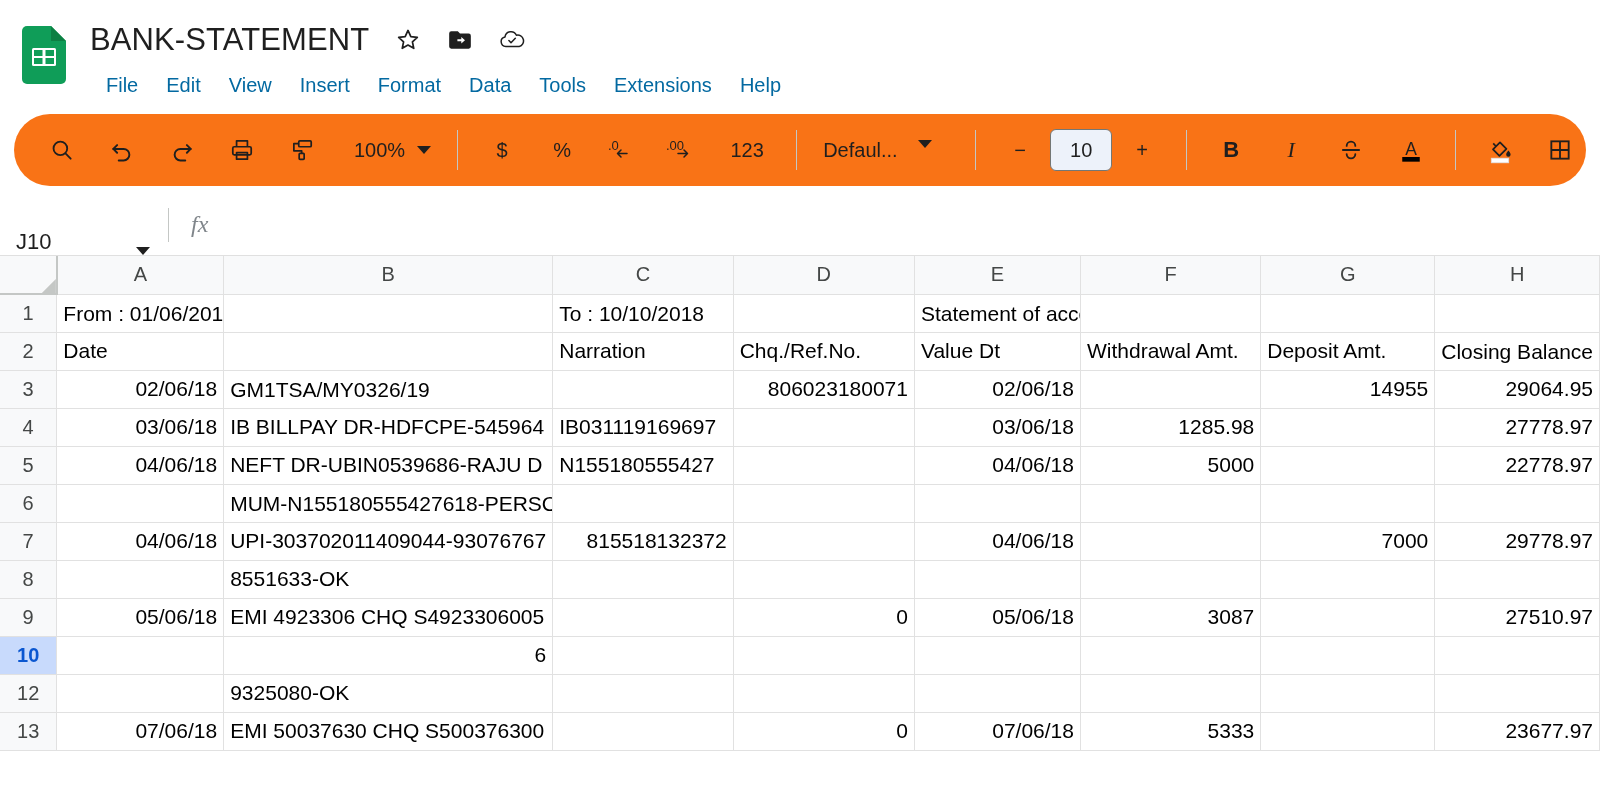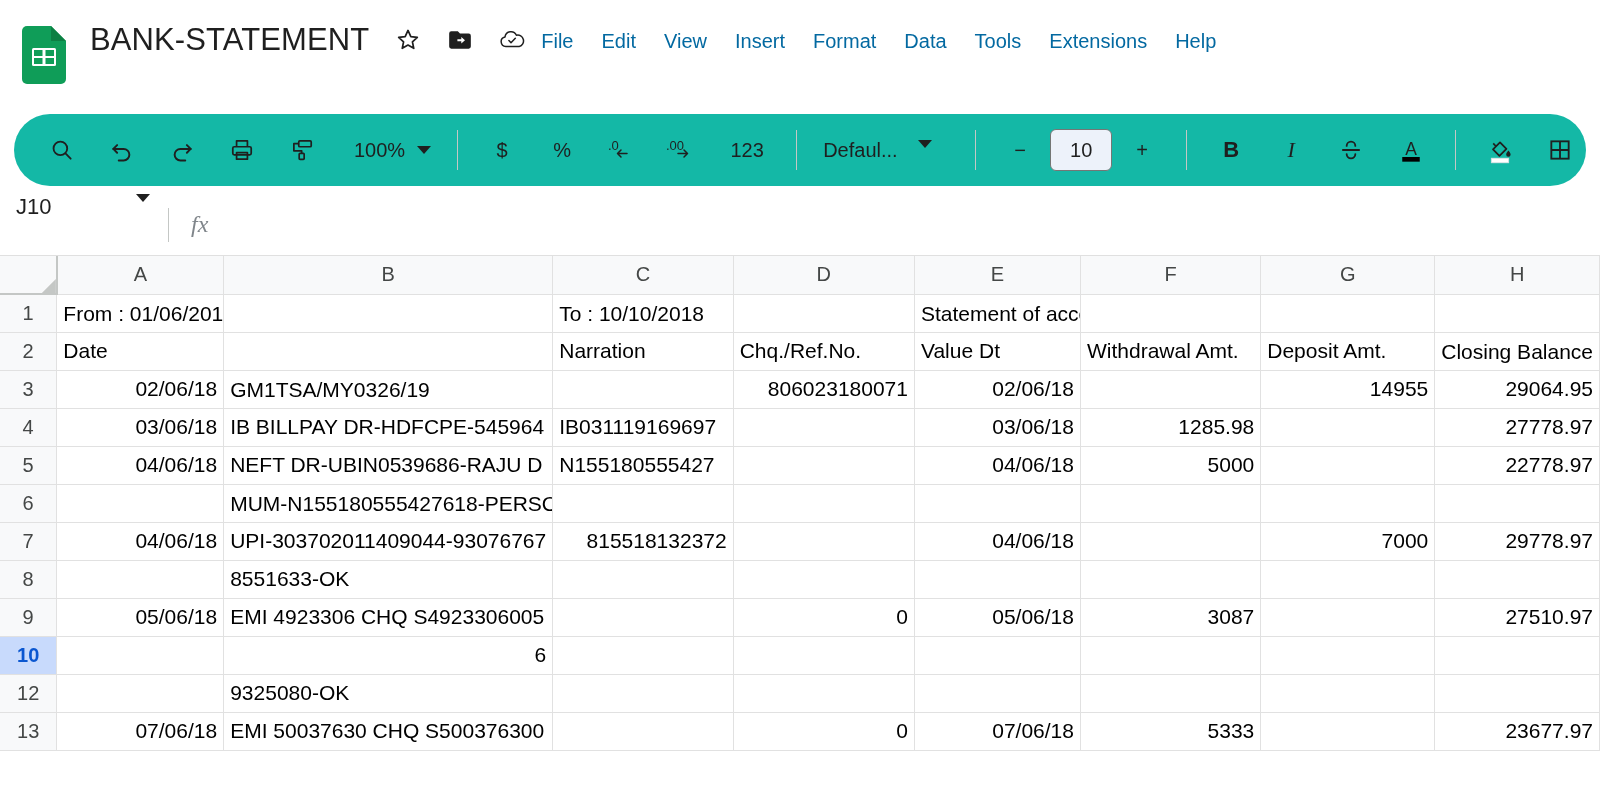--- a/index.html
+++ b/index.html
@@ -26,21 +26,21 @@
     width: 44px; height: 58px;
     margin-left: 22px; margin-top: 16px;
     position: relative;
   }
   .app-logo svg { display: block; }
 
   .title-zone {
     margin-left: 24px;
     margin-top: 8px;
     display: flex;
-    flex-direction: row;
+    flex-direction: column;
   }
   .title-row {
     display: flex;
     align-items: center;
     gap: 0px;
     height: 44px;
   }
   .doc-title {
     font-size: 31px;
     color: #1f1f1f;
@@ -78,21 +78,21 @@
   }
 
   
   .toolbar-wrap {
     height: 84px;
     background: #ffffff;
     padding: 4px 14px 8px 14px;
   }
   .toolbar {
     height: 72px;
-    background: #14b8a6;
+    background: #f97316;
     border-radius: 36px;
     display: flex;
     align-items: center;
     padding: 4px 18px;
     overflow: hidden;
     position: relative;
   }
   .tb-btn {
     width: 46px; height: 46px;
     border-radius: 50%;
@@ -162,21 +162,21 @@
     height: 62px;
     background: #ffffff;
     display: flex;
     align-items: center;
     border-bottom: 1px solid #e0e0e0;
   }
   .namebox {
     width: 168px;
     height: 100%;
     display: flex;
-    align-items: flex-start;
+    align-items: flex-end;
     justify-content: space-between;
     padding: 0 18px 0 16px;
     cursor: pointer;
   }
   .namebox-text {
     font-size: 22px;
     color: #1f1f1f;
   }
   .fb-sep {
     width: 1px; height: 34px;

